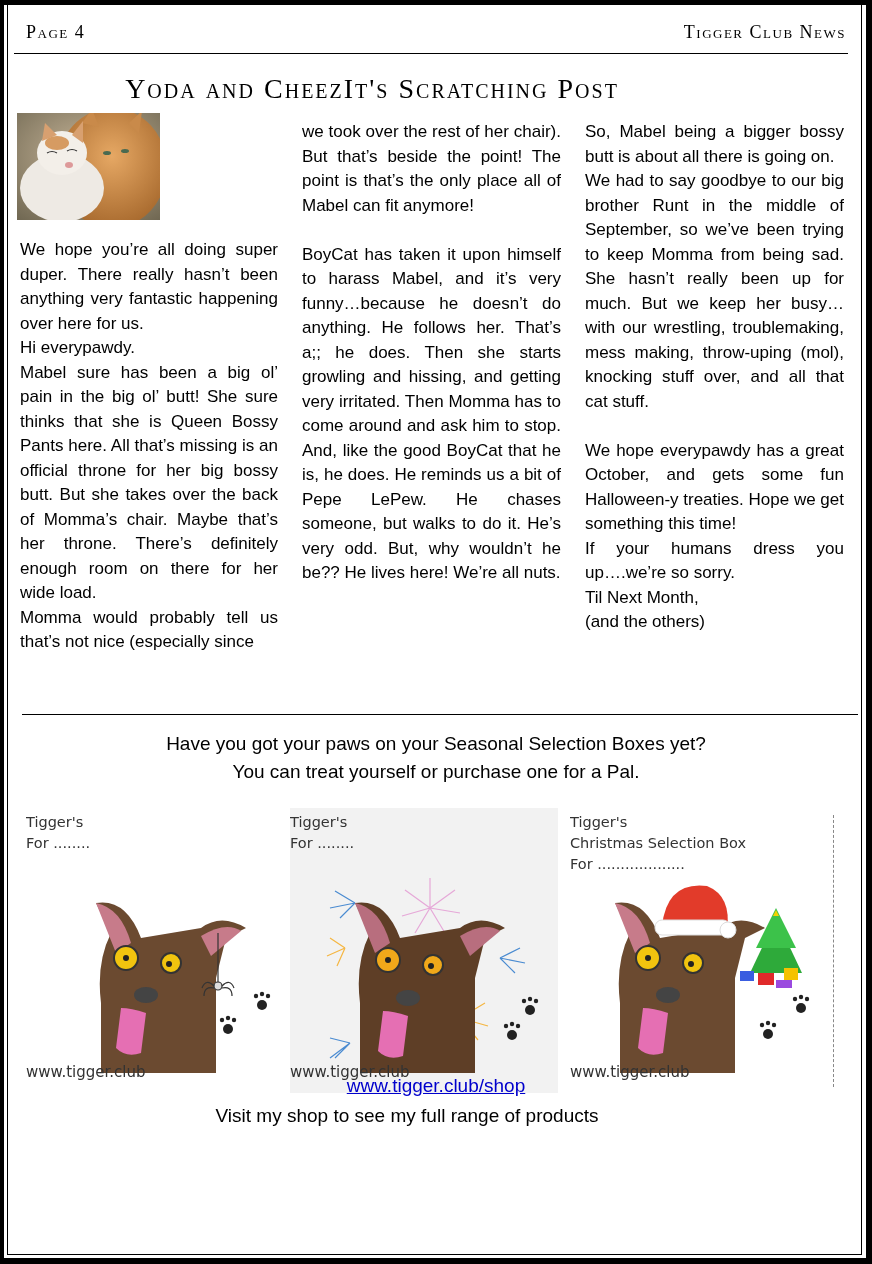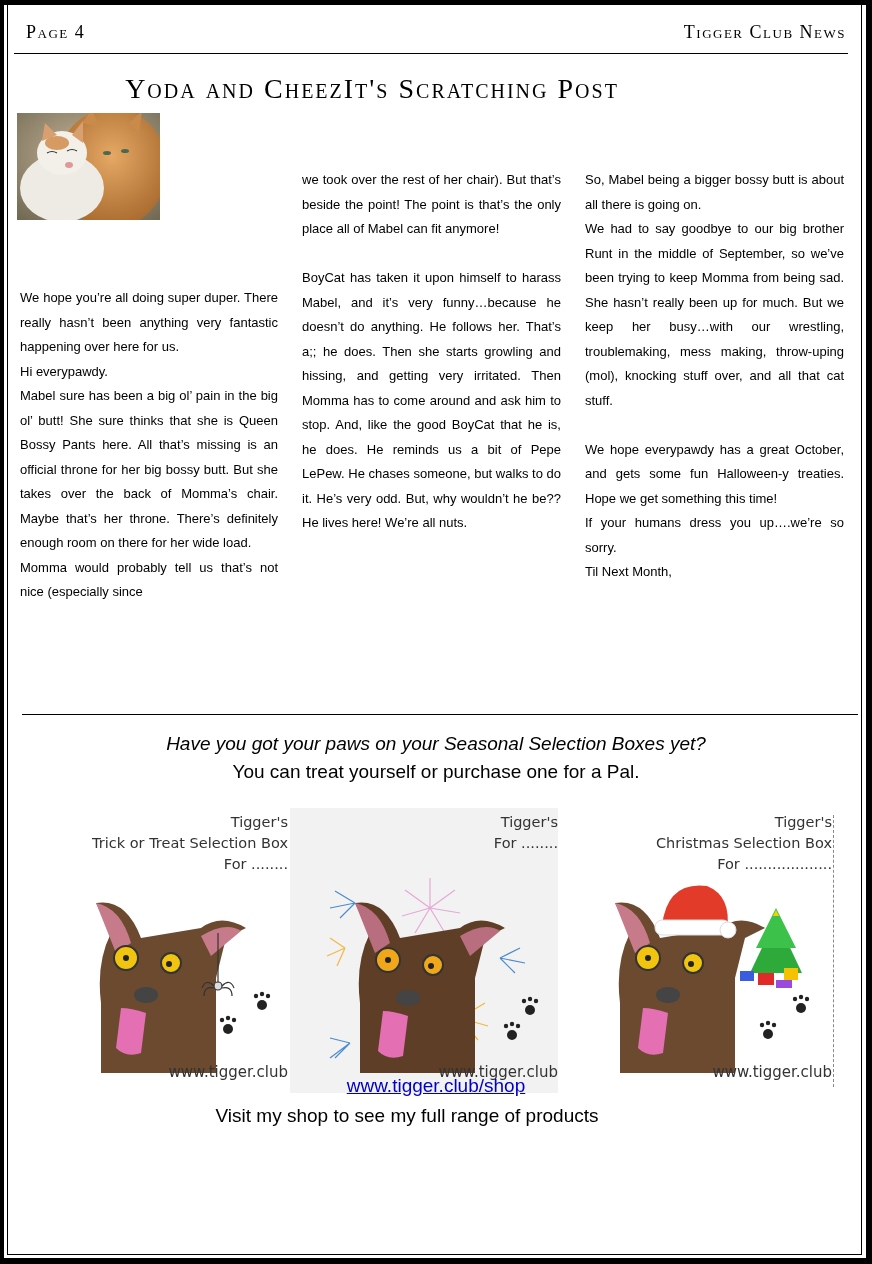--- a/index.html
+++ b/index.html
@@ -5,36 +5,36 @@
   html,body{margin:0;padding:0;background:#fff;}
   body{width:872px;height:1264px;position:relative;overflow:hidden;font-family:"Liberation Sans",sans-serif;color:#000;}
   .frame-outer{position:absolute;left:0;top:0;width:872px;height:1264px;box-sizing:border-box;border-top:5px solid #000;border-left:4px solid #000;border-right:6px solid #000;border-bottom:6px solid #000;}
   .frame-inner{position:absolute;left:7px;top:5px;right:10px;bottom:9px;border-left:1px solid #000;border-right:1px solid #000;border-bottom:1px solid #000;}
   .hdr{position:absolute;top:22px;font-family:"Liberation Serif",serif;font-variant:small-caps;font-size:18px;letter-spacing:1.5px;}
   .hdr-left{left:26px;}
   .hdr-right{right:26px;}
   .hdr-rule{position:absolute;left:14px;right:24px;top:53px;height:1px;background:#000;}
   .title{position:absolute;top:73px;left:0;width:744px;text-align:center;font-family:"Liberation Serif",serif;font-variant:small-caps;font-size:28px;letter-spacing:2px;}
   .photo{position:absolute;left:17px;top:113px;width:143px;height:107px;overflow:hidden;}
-  .col{position:absolute;font-size:13px;line-height:24.5px;text-align:justify;margin-top:48px;}
+  .col{position:absolute;font-size:17px;line-height:24.5px;text-align:justify;}
   .col p{margin:0;}
   .col1{left:20px;top:238px;width:258px;}
   .col2{left:302px;top:120px;width:259px;}
   .col3{left:585px;top:120px;width:259px;}
   .gap{height:24.5px;}
   .c3last{text-align:left;}
   .sec-rule{position:absolute;left:22px;right:14px;top:714px;height:1px;background:#000;}
   .promo{position:absolute;left:0;width:872px;text-align:center;font-size:19px;}
-  .promo1{top:733px;font-style:italic;}
+  .promo1{top:733px;}
   .promo2{top:761px;}
   .box{position:absolute;top:808px;height:285px;overflow:hidden;}
   .box1{left:26px;width:262px;background:#fff;}
   .box2{left:290px;width:268px;background:#f2f2f2;}
   .box3{left:570px;width:262px;background:#fff;}
-  .box-text{position:absolute;left:0;width:100%;text-align:right;font-family:"DejaVu Sans",sans-serif;color:#333;font-size:14.5px;line-height:21px;}
+  .box-text{position:absolute;left:0;width:100%;text-align:left;font-family:"DejaVu Sans",sans-serif;color:#333;font-size:14.5px;line-height:21px;}
   .bt-title{top:4px;}
   .bt-url{bottom:10px;font-size:15px;}
   .box svg{position:absolute;left:0;top:0;}
   .cut-line{position:absolute;left:833px;top:815px;width:0;height:272px;border-left:1px dashed #888;}
   .visit{position:absolute;top:1105px;left:11px;width:792px;text-align:center;font-size:19px;}
   .shop-link{position:absolute;top:1075px;left:0;width:872px;text-align:center;font-size:19px;}
   .shop-link a{color:#1a0dab;color:#0000cc;text-decoration:underline;}
 </style>
 </head>
 <body>
@@ -90,20 +90,21 @@
   <p>BoyCat has taken it upon himself to harass Mabel, and it’s very funny…because he doesn’t do anything. He follows her. That’s a;; he does. Then she starts growling and hissing, and getting very irritated. Then Momma has to come around and ask him to stop. And, like the good BoyCat that he is, he does. He reminds us a bit of Pepe LePew. He chases someone, but walks to do it. He’s very odd. But, why wouldn’t he be?? He lives here! We’re all nuts.</p>
 </div>
 
 <div class="col col3">
   <p>So, Mabel being a bigger bossy butt is about all there is going on.</p>
   <p>We had to say goodbye to our big brother Runt in the middle of September, so we’ve been trying to keep Momma from being sad. She hasn’t really been up for much. But we keep her busy…with our wrestling, troublemaking, mess making, throw-uping (mol), knocking stuff over, and all that cat stuff.</p>
   <div class="gap"></div>
   <p>We hope everypawdy has a great October, and gets some fun Halloween-y treaties. Hope we get something this time!</p>
   <p>If your humans dress you up….we’re so sorry.</p>
   <p class="c3last">Til Next Month,</p>
+  <p class="c3last">(and the others)</p>
 </div>
 
 <div class="sec-rule"></div>
 
 <div class="promo promo1">Have you got your paws on your Seasonal Selection Boxes yet?</div>
 <div class="promo promo2">You can treat yourself or purchase one for a Pal.</div>
 
 <div class="box box1">
   <svg width="262" height="285" viewBox="0 0 262 285">
     <g>
@@ -128,21 +129,20 @@
         <circle cx="236" cy="186" r="2.2"></circle>
         <circle cx="242" cy="188" r="2.2"></circle>
       <circle cx="202" cy="221" r="5"></circle>
         <circle cx="196" cy="212" r="2.2"></circle>
         <circle cx="202" cy="210" r="2.2"></circle>
         <circle cx="208" cy="212" r="2.2"></circle>
     </g>
   </svg>
   <div class="box-text bt-title">
     <div>Tigger's</div>
-    <div>Trick or Treat Selection Box</div>
     <div>For ........</div>
   </div>
   <div class="box-text bt-url">www.tigger.club</div>
 </div>
 
 <div class="box box2">
   <svg width="268" height="285" viewBox="0 0 268 285">
     <g stroke-width="1.2">
       <g stroke="#e6a8d8">
           <path d="M140 100 l0 -30 M140 100 l25 -18 M140 100 l30 5 M140 100 l-25 -18 M140 100 l-28 8 M140 100 l15 25 M140 100 l-15 25"></path>

